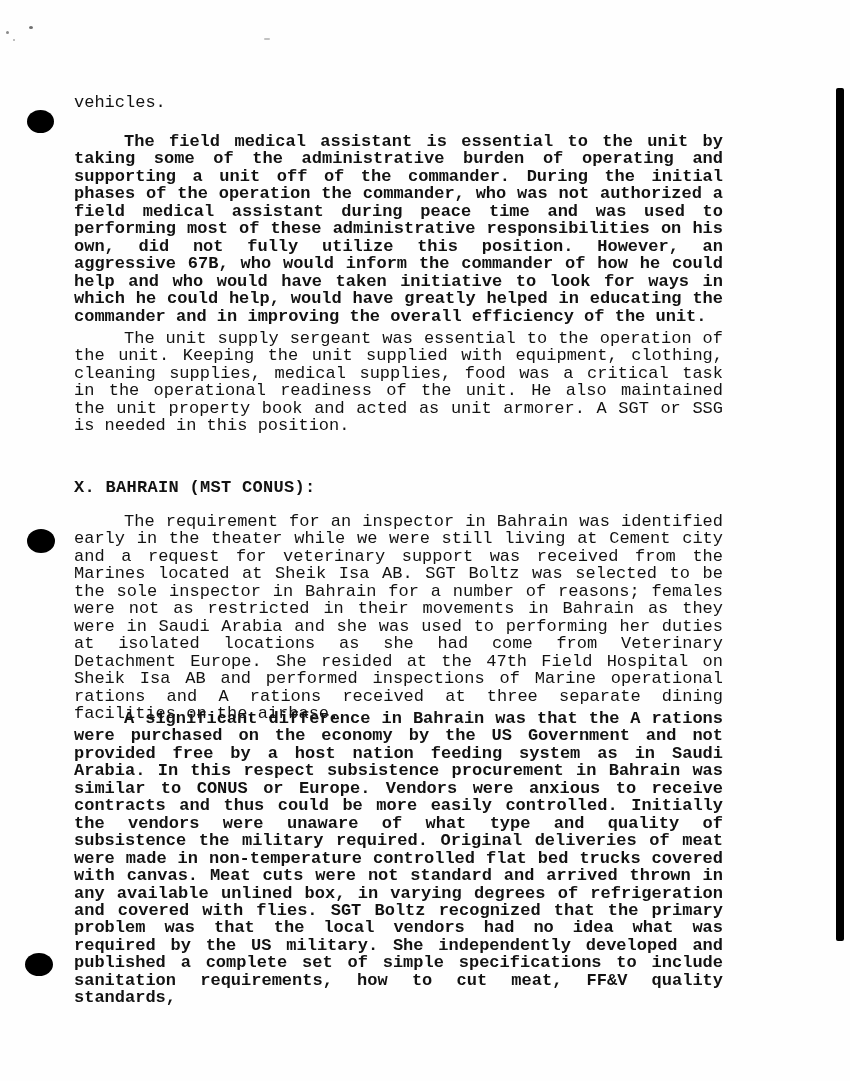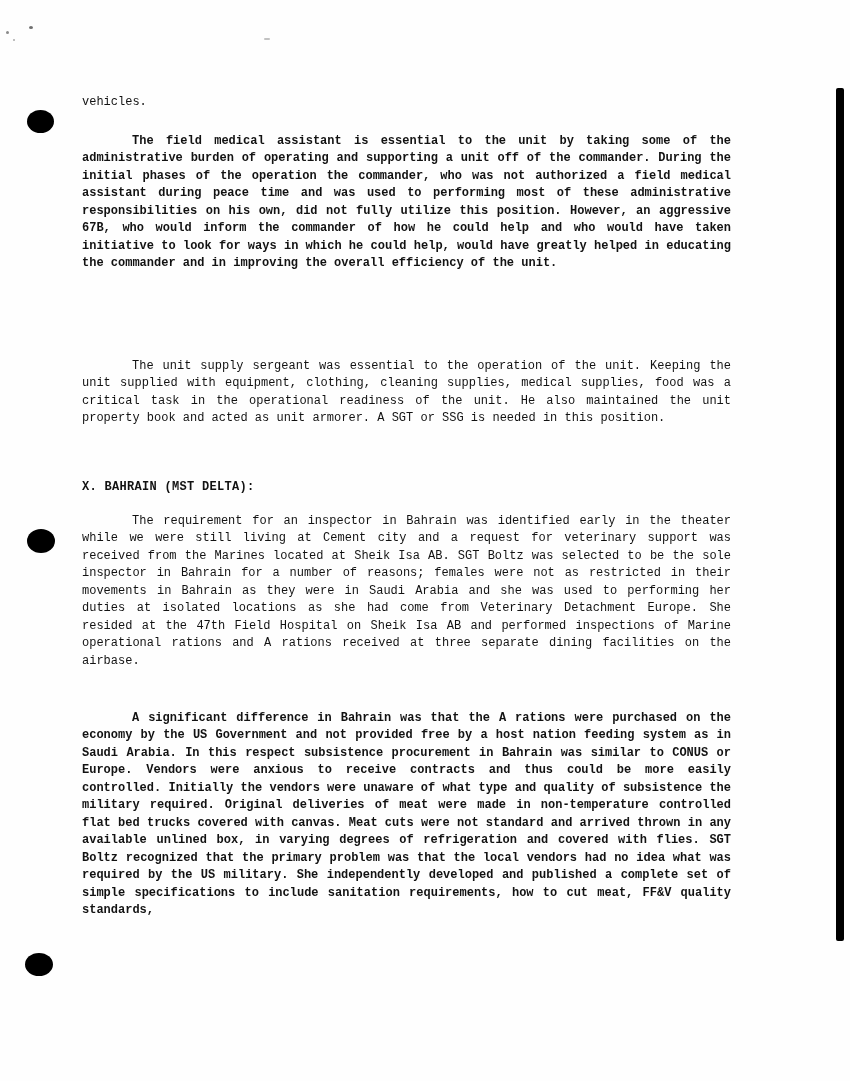--- a/index.html
+++ b/index.html
@@ -12,24 +12,24 @@
     font-family: "Liberation Mono", "DejaVu Sans Mono", monospace;
     color: #121212;
   }
   .page {
     position: absolute;
     inset: 0;
     background: #fefefe;
   }
   .para, .line, .heading, .pagenum {
     position: absolute;
-    left: 82px;
+    left: 74px;
     width: 649px;
     margin: 0;
-    font-size: 12px;
+    font-size: 17px;
     line-height: 17.45px;
     white-space: normal;
   }
   .para {
     text-align: justify;
     text-indent: 50px;
   }
   .heading {
     font-weight: bold;
     letter-spacing: 0.3px;
@@ -60,21 +60,21 @@
     border-radius: 50%;
   }
   .speck-1 { left: 6px;   top: 31px; width: 3px; height: 3px; }
   .speck-2 { left: 13px;  top: 39px; width: 2px; height: 2px; background: #aaa; }
   .speck-3 { left: 29px;  top: 26px; width: 4px; height: 3px; background: #6f6f6f; }
   .speck-4 { left: 264px; top: 38px; width: 6px; height: 2px; background: #c2c2c2; border-radius: 1px; }
 
   
   .pos-continuation { top: 94px;  text-indent: 0; }
   .pos-p1 { top: 133px; font-weight: bold; }
-  .pos-p2 { top: 330px; margin-top: 28px; }
+  .pos-p2 { top: 330px; }
   .pos-heading { top: 479px; }
   .pos-p3 { top: 513px; }
   .pos-p4 { top: 710px; font-weight: bold; }
   .pos-pagenum { top: 973px; }
 </style>
 </head>
 <body>
 
 <div class="page">
 
@@ -88,20 +88,20 @@
   <span class="punch punch-bottom"></span>
 
   <span class="edge-line"></span>
 
   <p class="line pos-continuation">vehicles.</p>
 
   <p class="para pos-p1">The field medical assistant is essential to the unit by taking some of the administrative burden of operating and supporting a unit off of the commander.  During the initial phases of the operation the commander, who was not authorized a field medical assistant during peace time and was used to performing most of these administrative responsibilities on his own, did not fully utilize this position.  However, an aggressive 67B, who would inform the commander of how he could help and who would have taken initiative to look for ways in which he could help, would have greatly helped in educating the commander and in improving the overall efficiency of the unit.</p>
 
   <p class="para pos-p2">The unit supply sergeant was essential to the operation of the unit.  Keeping the unit supplied with equipment, clothing, cleaning supplies, medical supplies, food was a critical task in the operational readiness of the unit.  He also maintained the unit property book and acted as unit armorer.  A SGT or SSG is needed in this position.</p>
 
-  <p class="heading pos-heading">X.  BAHRAIN (MST DELTA):</p>
+  <p class="heading pos-heading">X.  BAHRAIN (MST CONUS):</p>
 
   <p class="para pos-p3">The requirement for an inspector in Bahrain was identified early in the theater while we were still living at Cement city and a request for veterinary support was received from the Marines located at Sheik Isa AB.  SGT Boltz was selected to be the sole inspector in Bahrain for a number of reasons; females were not as restricted in their movements in Bahrain as they were in Saudi Arabia and she was used to performing her duties at isolated locations as she had come from Veterinary Detachment Europe.  She resided at the 47th Field Hospital on Sheik Isa AB and performed inspections of Marine operational rations and A rations received at three separate dining facilities on the airbase.</p>
 
   <p class="para pos-p4">A significant difference in Bahrain was that the A rations were purchased on the economy by the US Government and not provided free by a host nation feeding system as in Saudi Arabia. In this respect subsistence procurement in Bahrain was similar to CONUS or Europe.  Vendors were anxious to receive contracts and thus could be more easily controlled.  Initially the vendors were unaware of what type and quality of subsistence the military required. Original deliveries of meat were made in non-temperature controlled flat bed trucks covered with canvas.  Meat cuts were not standard and arrived thrown in any available unlined box, in varying degrees of refrigeration and covered with flies.  SGT Boltz recognized that the primary problem was that the local vendors had no idea what was required by the US military.  She independently developed and published a complete set of simple specifications to include sanitation requirements, how to cut meat, FF&amp;V quality standards,</p>
 
 
 </div>
 
 </body></html>

